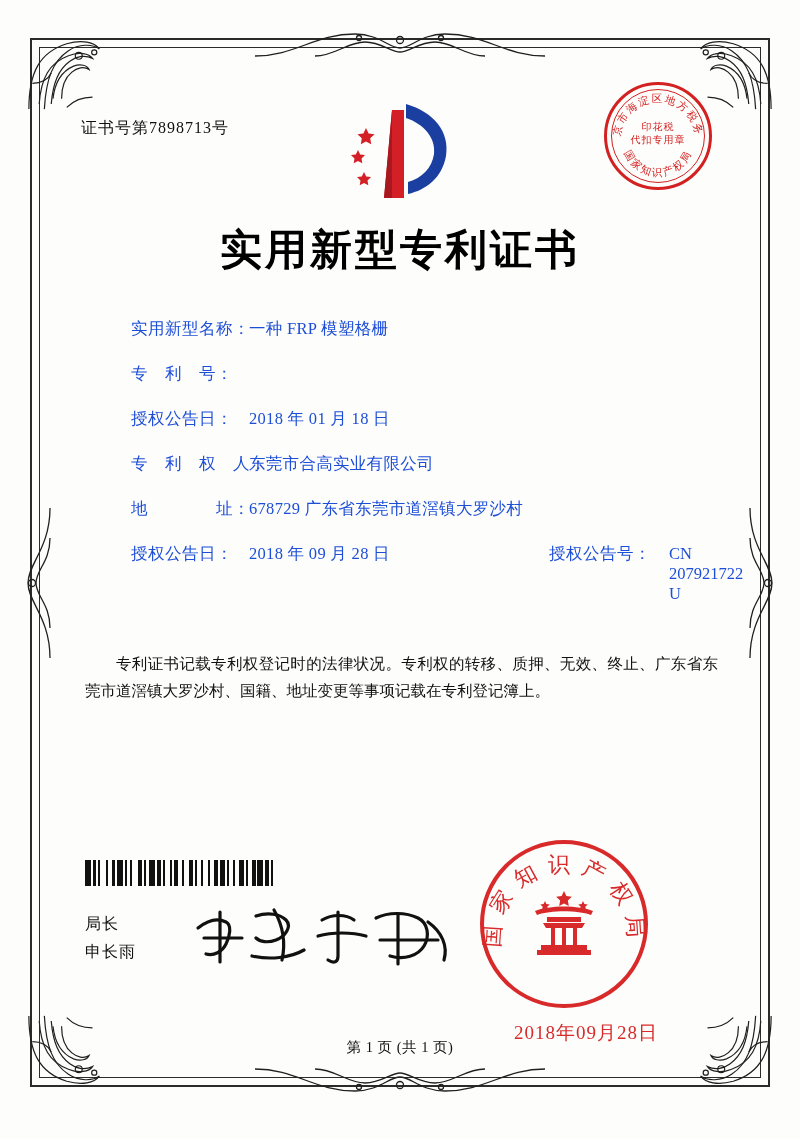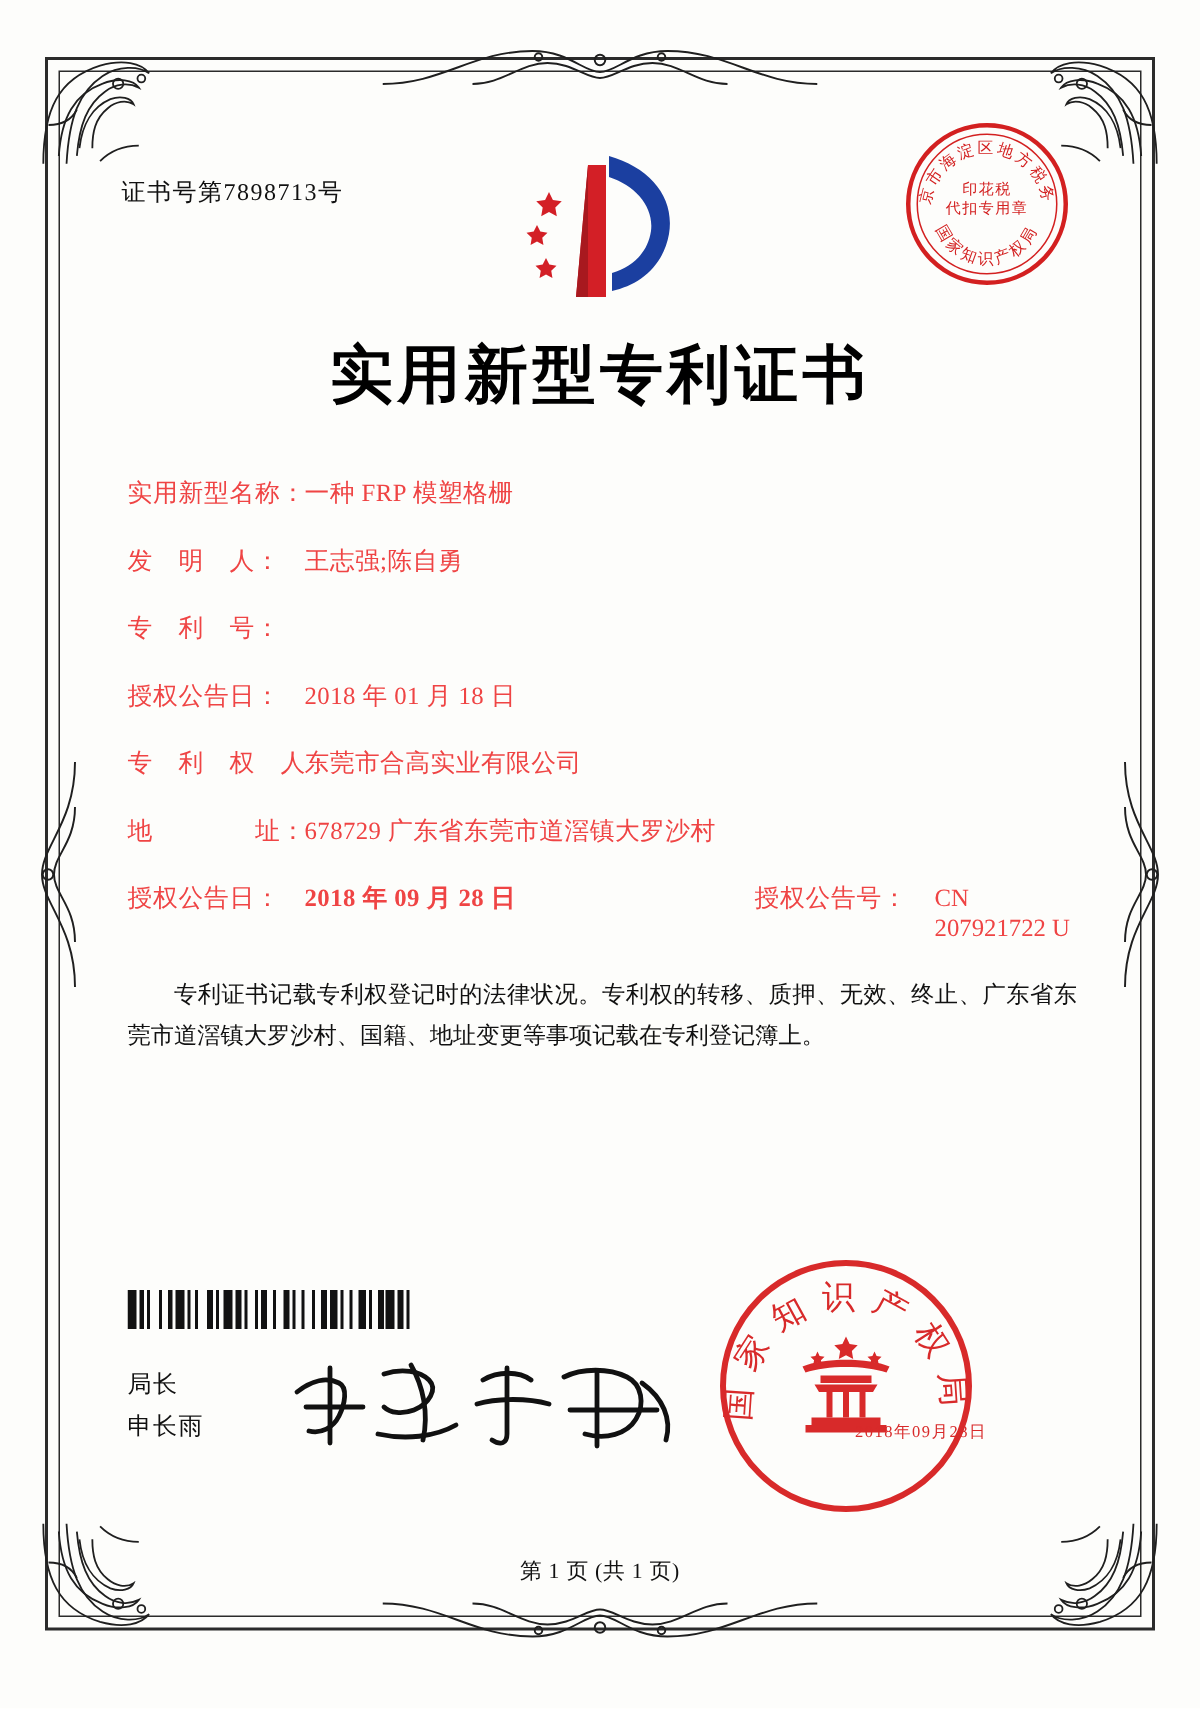--- a/index.html
+++ b/index.html
@@ -136,33 +136,34 @@
     position: absolute;
     left: 25px;
     right: 20px;
     top: 248px;
   }
   .field-row {
     display: flex;
     align-items: baseline;
     margin-bottom: 23px;
     font-size: 16.5px;
-    color: #ef4444;
+    color: #1d4ed8;
+    margin-left: 46px;
   }
   .field-label {
     width: 118px;
     flex: none;
     letter-spacing: 0.5px;
     white-space: pre;
   }
   .field-value {
     flex: 1;
     letter-spacing: 0.3px;
   }
-  .field-row.split .field-value { flex: none; width: 300px; font-weight: bold; }
+  .field-row.split .field-value { flex: none; width: 300px; }
   .field-label2 {
     width: 120px;
     flex: none;
     letter-spacing: 0.5px;
     white-space: pre;
   }
   .field-value2 { flex: 1; }
 
   .paragraphs {
     position: absolute;
@@ -231,23 +232,23 @@
     position: absolute;
     left: 50%; top: 50%;
     transform: translate(-50%, -50%);
     width: 78px; height: 78px;
     color: #d82a2a;
   }
   .seal-main .emblem svg { width: 100%; height: 100%; }
   .seal-date {
     position: absolute;
     right: 82px;
-    top: 877px;
+    top: 950px;
     color: #d82a2a;
-    font-size: 11px;
+    font-size: 19px;
     letter-spacing: 1px;
     white-space: nowrap;
   }
 
   .page-footer {
     position: absolute;
     left: 0; right: 0;
     bottom: 2px;
     text-align: center;
     font-size: 14.5px;
@@ -382,24 +383,20 @@
     </div>
 
     <div class="doc-title">实用新型专利证书</div>
 
     <div class="fields">
       <div class="field-row">
         <span class="field-label">实用新型名称：</span>
         <span class="field-value">一种 FRP 模塑格栅</span>
       </div>
       <div class="field-row">
-        <span class="field-label">发　明　人：</span>
-        <span class="field-value">王志强;陈自勇</span>
-      </div>
-      <div class="field-row">
         <span class="field-label">专　利　号：</span>
       </div>
       <div class="field-row">
         <span class="field-label">授权公告日：</span>
         <span class="field-value">2018 年 01 月 18 日</span>
       </div>
       <div class="field-row">
         <span class="field-label">专　利　权　人：</span>
         <span class="field-value">东莞市合高实业有限公司</span>
       </div>

